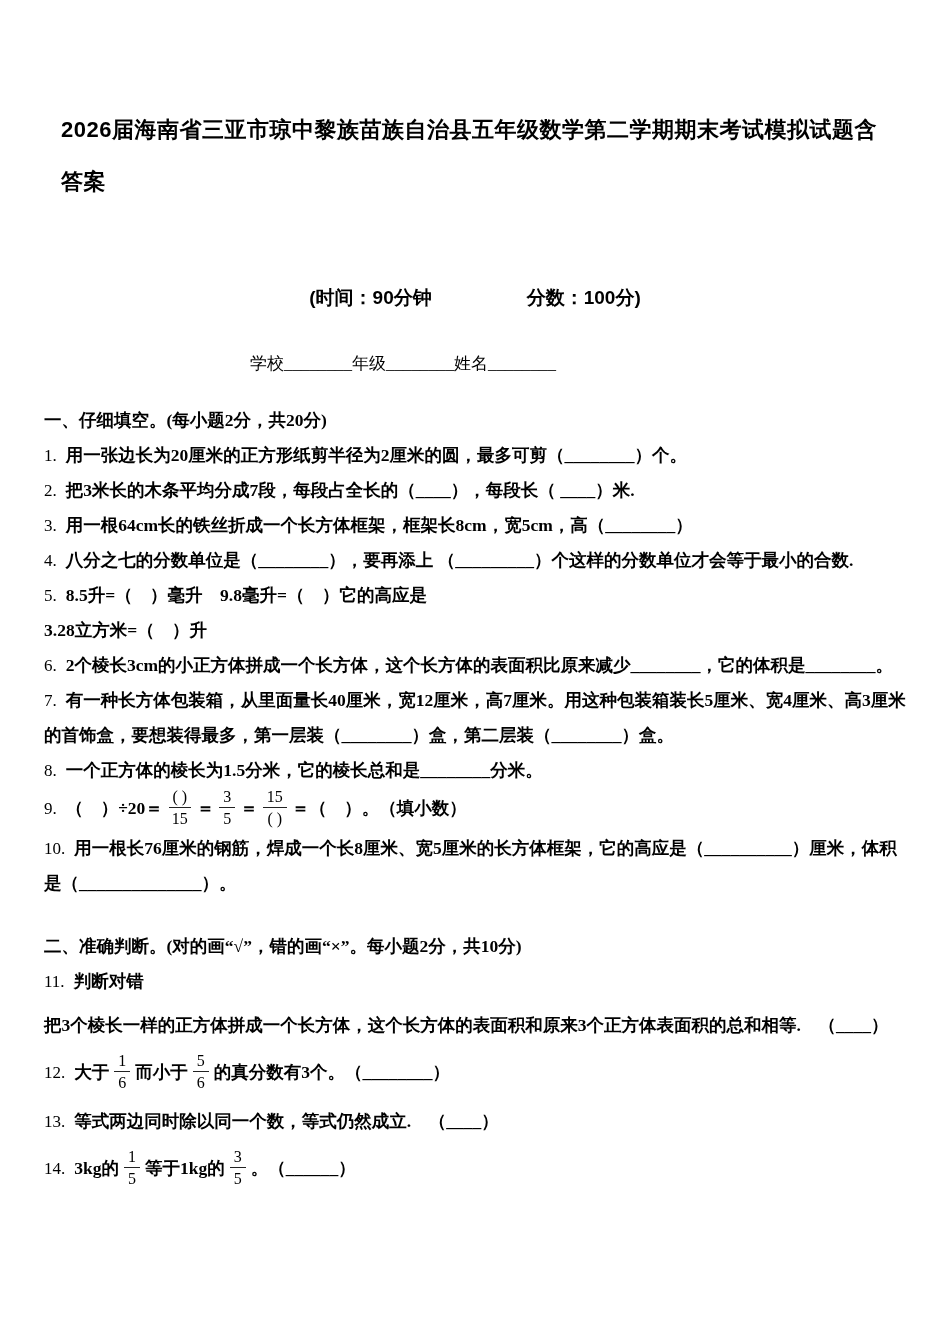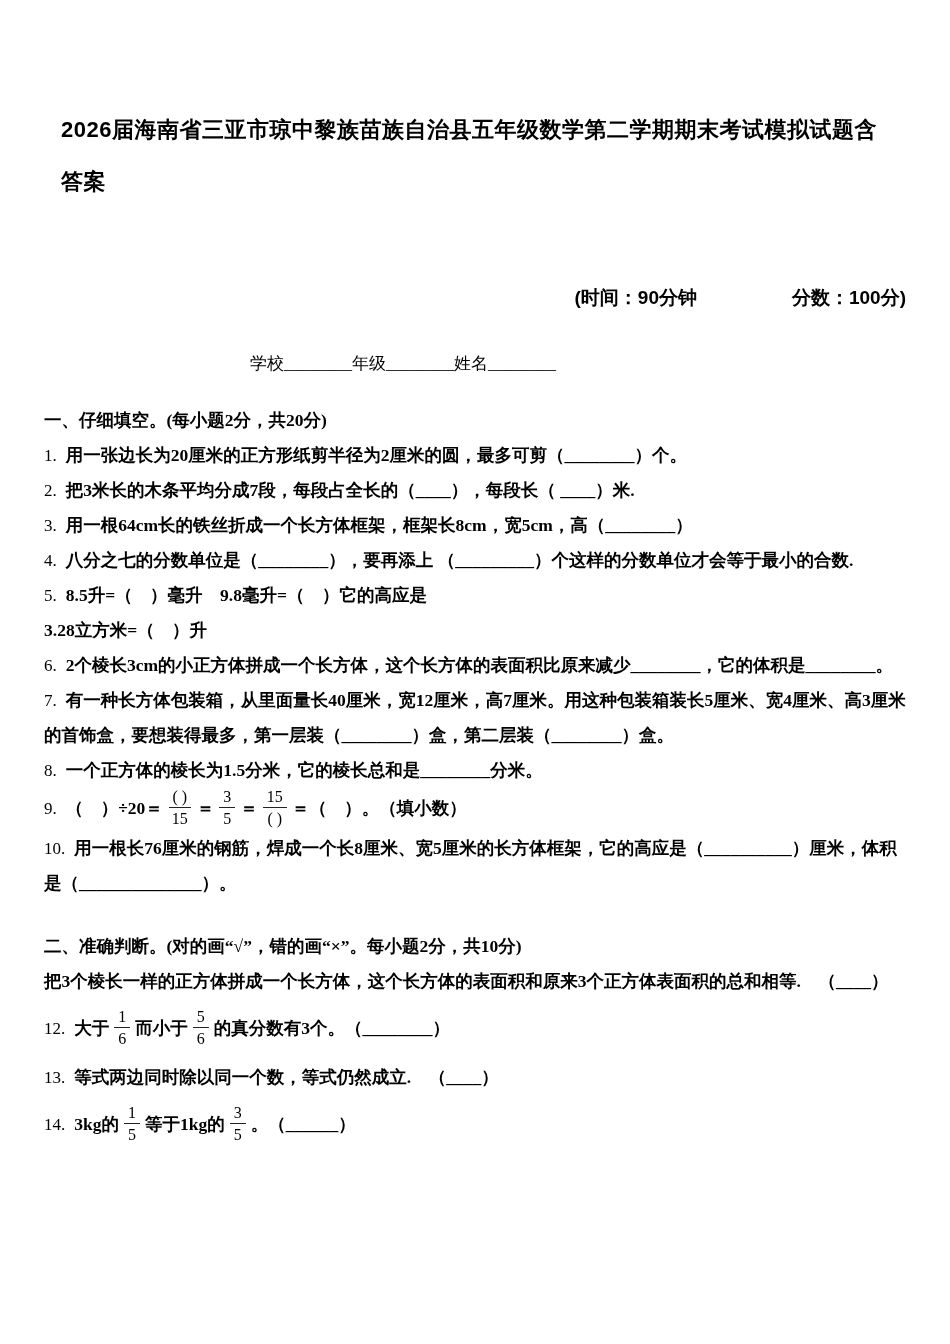--- a/index.html
+++ b/index.html
@@ -26,21 +26,21 @@
     max-width: 828px;
     text-align: left;
     font-family: "Liberation Sans", "DejaVu Sans", sans-serif;
     font-weight: 700;
     font-size: 22px;
     line-height: 52px;
     letter-spacing: 0.5px;
   }
   .exam-meta {
     margin-top: 78px;
-    text-align: right;
+    text-align: center;
     font-family: "Liberation Sans", "DejaVu Sans", sans-serif;
     font-weight: 700;
     font-size: 19px;
     line-height: 24px;
   }
   .school-row {
     margin: 42px 0 0 206px;
     width: 458px;
     display: flex;
     font-size: 17px;
@@ -119,20 +119,21 @@
             <span class="frac-num">15</span>
             <span class="frac-den">( )</span>
           </span><span>＝（　）。（填小数）</span></div>
         <div class="q-item"><span class="q-num">10.</span><span>用一根长76厘米的钢筋，焊成一个长8厘米、宽5厘米的长方体框架，它的高应是（__________）厘米，体积是（______________）。</span></div>
       </div>
   </div>
 
   <div class="section sec2">
     <div class="section-heading">二、准确判断。(对的画“√”，错的画“×”。每小题2分，共10分)</div>
     <div>
+        <div class="q-item"><span class="q-num">11.</span><span>判断对错</span></div>
         <div class="q-item"><span class="q-num"></span><span>把3个棱长一样的正方体拼成一个长方体，这个长方体的表面积和原来3个正方体表面积的总和相等.　（____）</span></div>
         <div class="q-item"><span class="q-num">12.</span><span>大于</span><span class="frac">
             <span class="frac-num">1</span>
             <span class="frac-den">6</span>
           </span><span>而小于</span><span class="frac">
             <span class="frac-num">5</span>
             <span class="frac-den">6</span>
           </span><span>的真分数有3个。（________）</span></div>
         <div class="q-item"><span class="q-num">13.</span><span>等式两边同时除以同一个数，等式仍然成立.　（____）</span></div>
         <div class="q-item"><span class="q-num">14.</span><span>3kg的</span><span class="frac">

